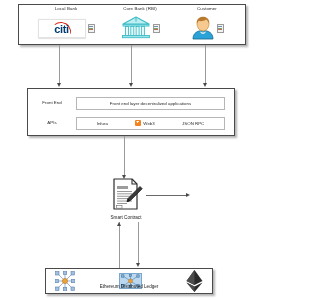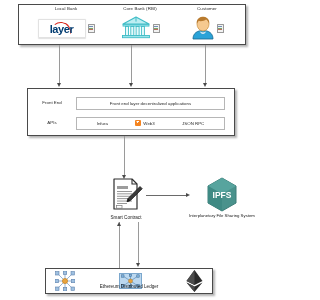--- a/index.html
+++ b/index.html
@@ -161,21 +161,21 @@
 
 <div class="stage">
 
   <div class="panel" id="actors-panel">
 
     <div class="actor" id="actor-local-bank">
       <div class="actor-label">Local Bank</div>
       <div class="actor-art">
         <div class="citi-logo">
           <div class="citi-arc"></div>
-          <span class="citi-text">layer</span>
+          <span class="citi-text">citi</span>
         </div>
         <div class="mini-card">
           <i></i>
           <i class="g"></i>
           <i class="r"></i>
         </div>
       </div>
     </div>
 
     <div class="actor" id="actor-core-bank">
@@ -267,29 +267,20 @@
       <rect x="7.5" y="28.6" width="5.5" height="2.6" fill="none" stroke="#7a7a7a" stroke-width=".7"></rect>
       <path d="M31 9.5l2.2 2.2-12 12-3.2 1 1-3.2z" fill="#3a3a3a" stroke="#1a1a1a" stroke-width=".8" stroke-linejoin="round"></path>
       <path d="M19 21.5l2.2 2.2-3.2 1z" fill="#1a1a1a"></path>
     </svg>
     <div class="node-label">Smart Contract</div>
   </div>
 
   <div class="hline" style="left:146px;top:195px;width:41px;"></div>
   <div class="arrowright" style="left:186px;top:192.5px;"></div>
 
-  <div id="ipfs-group">
-    <svg class="ipfs-art" viewBox="0 0 32 35">
-      <polygon points="16,1 30,9 30,26 16,34 2,26 2,9" fill="#4a928c" stroke="#3d7d78" stroke-width="1"></polygon>
-      <polygon points="16,1 30,9 16,17 2,9" fill="#57a49e"></polygon>
-      <polygon points="2,9 16,17 16,34 2,26" fill="#3f8a84"></polygon>
-      <text x="16" y="20.5" font-family="Liberation Sans, sans-serif" font-size="8.5" font-weight="bold" fill="#ffffff" text-anchor="middle">IPFS</text>
-    </svg>
-    <div class="node-label" id="ipfs-label">Interplanetary File Sharing System</div>
-  </div>
 
   <div class="vline" style="left:119px;top:222px;height:46px;"></div>
   <div class="arrowup" style="left:116.5px;top:222px;"></div>
 
   <div class="vline" style="left:138px;top:222px;height:42px;"></div>
   <div class="arrowdown" style="left:135.5px;top:263px;"></div>
 
   <div class="panel" id="ledger-panel">
     <div class="ledger-inner">
       <svg class="net-ico" viewBox="0 0 20 20">

